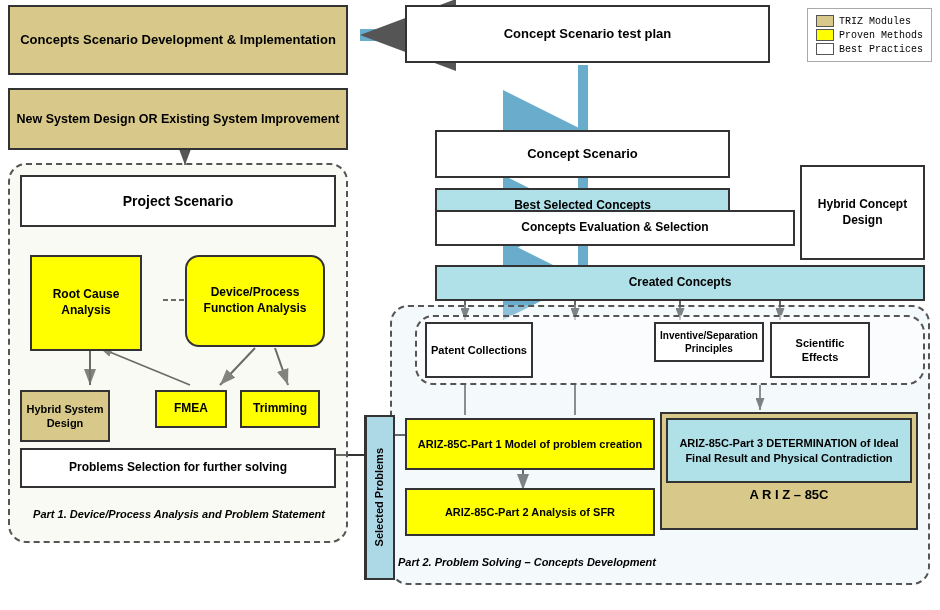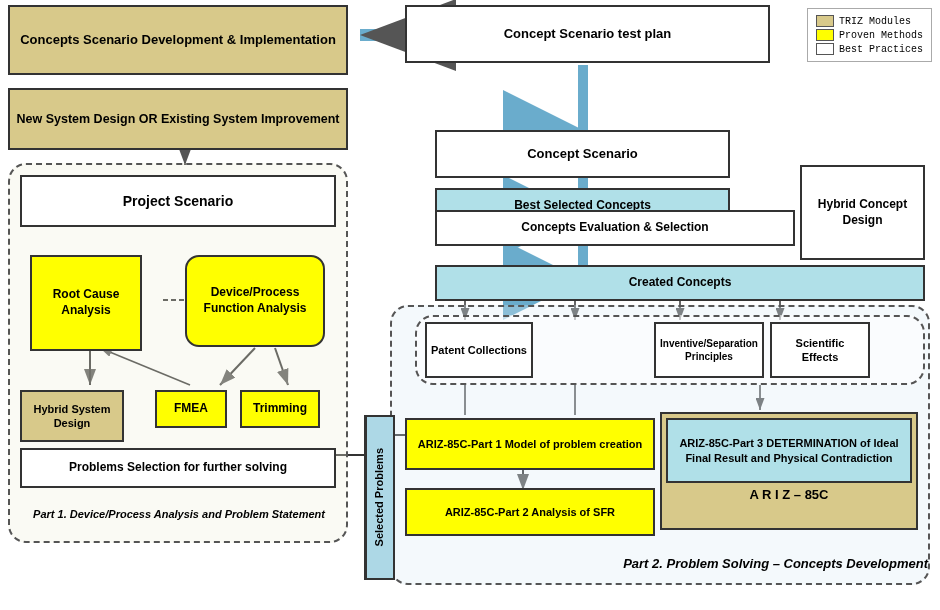--- a/index.html
+++ b/index.html
@@ -181,21 +181,21 @@
     <span>Root Cause
 Analysis</span>
   </div>
 
   <div class="box bg-yellow" style="left:185px;top:255px;width:140px;height:92px;font-size:12px;border-radius:14px;">
     <span>Device/Process
 Function
 Analysis</span>
   </div>
 
-  <div class="box bg-tan" style="left:20px;top:390px;width:104px;height:52px;font-size:11px;align-items:center;">
+  <div class="box bg-tan" style="left:20px;top:390px;width:90px;height:52px;font-size:11px;align-items:center;">
     <span>Hybrid
 System
 Design</span>
   </div>
 
   <div class="box bg-yellow" style="left:155px;top:390px;width:72px;height:38px;font-size:12px;">
     <span>FMEA</span>
   </div>
 
   <div class="box bg-yellow" style="left:240px;top:390px;width:80px;height:38px;font-size:12px;">
@@ -237,21 +237,21 @@
   <div class="dashed-rounded" style="position:absolute;left:390px;top:305px;width:540px;height:280px;background:rgba(220,235,245,0.3);"></div>
 
   <div class="dashed-rounded" style="position:absolute;left:415px;top:315px;width:510px;height:70px;background:rgba(255,255,255,0.5);"></div>
 
   <div class="box bg-white" style="left:425px;top:322px;width:108px;height:56px;font-size:11px;">
     <span>Patent
 Collections</span>
   </div>
 
 
-  <div class="box bg-white" style="left:654px;top:322px;width:110px;height:56px;font-size:10px;">
+  <div class="box bg-white" style="left:654px;top:322px;width:110px;height:40px;font-size:10px;">
     <span>Inventive/Separation
 Principles</span>
   </div>
 
   <div class="box bg-white" style="left:770px;top:322px;width:100px;height:56px;font-size:11px;">
     <span>Scientific
 Effects</span>
   </div>
 
   <div style="position:absolute;left:365px;top:415px;width:30px;height:165px;background:#add8e6;border:2px solid #333;display:flex;align-items:center;justify-content:center;">
@@ -276,21 +276,21 @@
 DETERMINATION of Ideal
 Final Result and Physical
 Contradiction</span>
       </div>
       <div style="font-size:13px;font-weight:bold;margin-top:4px;">
         <span>A R I Z – 85C</span>
       </div>
     </div>
   </div>
 
-  <div style="position:absolute;left:398px;top:556px;width:530px;font-size:13px;font-style:italic;text-align:right;font-weight:bold;">
+  <div style="position:absolute;left:398px;top:556px;width:530px;font-size:11px;font-style:italic;text-align:left;font-weight:bold;">
     <span>Part 2. Problem Solving – Concepts Development</span>
   </div>
 
   <div class="legend">
     <div class="legend-item">
       <div class="legend-swatch" style="background:#d8c98a;"></div>
       <span>TRIZ Modules</span>
     </div>
     <div class="legend-item">
       <div class="legend-swatch" style="background:#ffff00;"></div>

